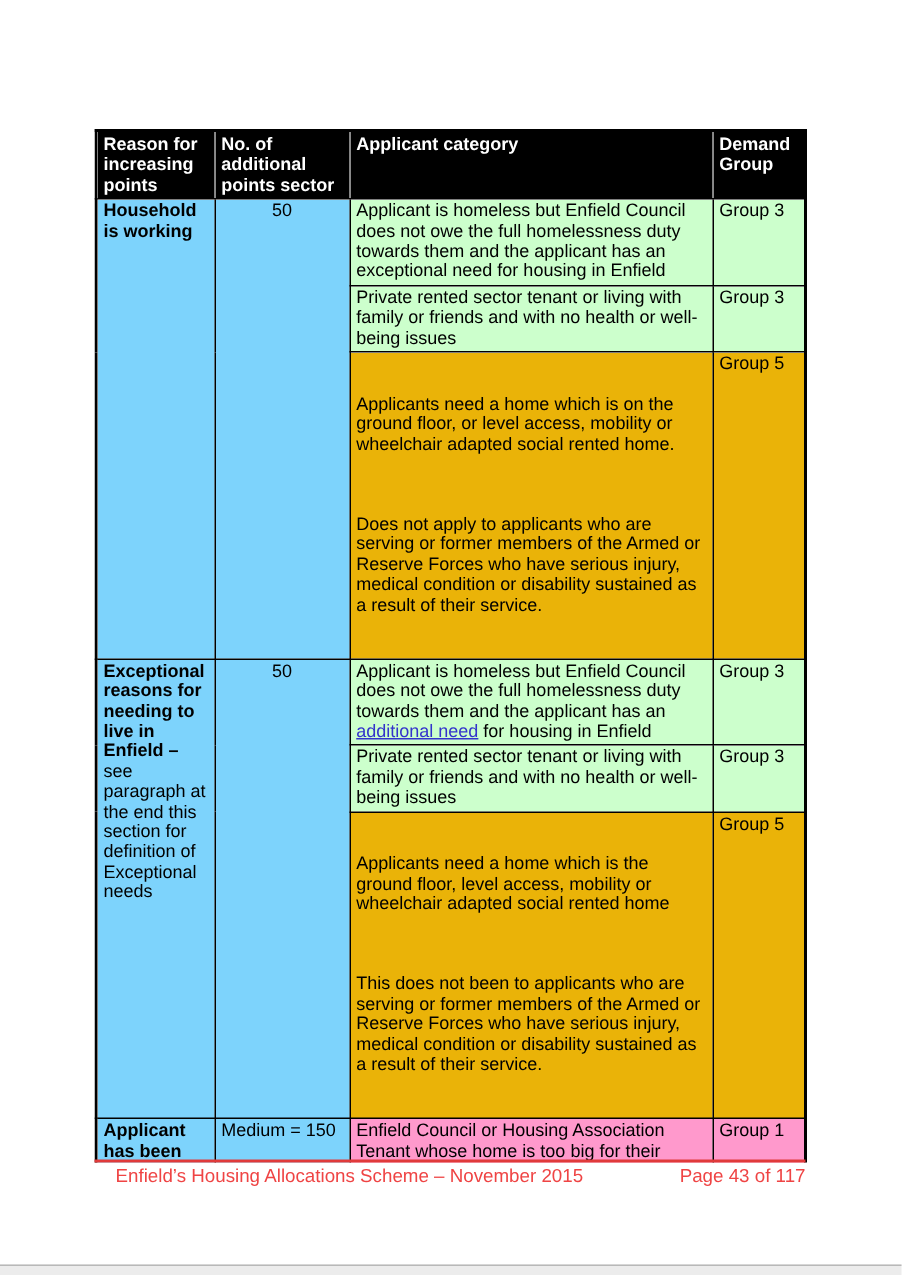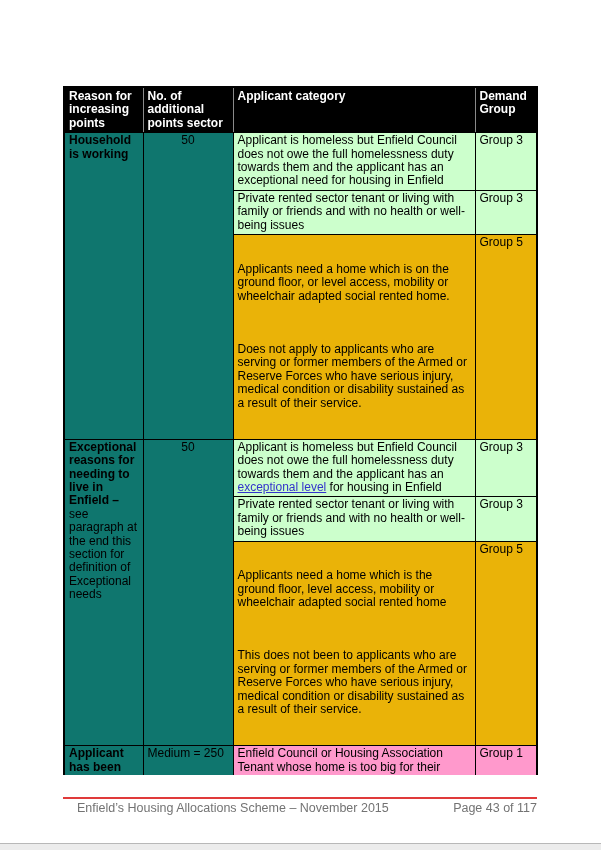--- a/index.html
+++ b/index.html
@@ -19,37 +19,37 @@
     border:1px solid #000;vertical-align:top;
     padding:1px 4px 2px 4px;
     font-size:12px;line-height:13.4px;
     overflow:hidden;
   }
   table.alloc thead th{
     background:#000;color:#fff;font-weight:bold;text-align:left;
     border-color:#8a8a8a;border-bottom-color:#000;border-top-color:#000;
     padding-top:2px;
   }
-  .gray{background:#0f766e;}
+  .gray{background:#7dd3fc;}
   .green{background:#CCFFCC;}
   .cyan{background:#eab308;}
   .pink{background:#FF99CC;}
   .reason{font-weight:bold;}
   .reason .normal{font-weight:normal;}
   .points{text-align:center;}
   .points-left{text-align:left;}
   .cat{white-space:pre-wrap;margin-top:10px;}
   .para2{margin-top:13px;}
   .pts-line2{margin-top:13px;}
   a.doclink{color:#3333CC;text-decoration:underline;cursor:pointer;}
   .footer{
     position:absolute;left:63px;top:773px;width:474px;
     border-top:2px solid #E03A3A;
     display:flex;justify-content:space-between;align-items:flex-start;
-    color:#737373;font-size:12.5px;line-height:15px;padding-top:2px;margin-top:24px;
+    color:#ef4444;font-size:12.5px;line-height:15px;padding-top:2px;
   }
   .footer .fl{padding-left:14px;}
   .bottom-edge{
     position:absolute;left:0;bottom:0;width:601px;height:6px;
     background:#ececec;border-top:1px solid #b8b8b8;
   }
 </style>
 </head>
 <body>
 
@@ -88,39 +88,39 @@
         </td>
         <td class="cyan">Group 5</td>
       </tr>
 
       <tr style="height:57px">
         <td class="reason gray" rowspan="3">
           <div>Exceptional reasons for needing to live in Enfield –</div>
           <div class="normal">see paragraph at the end this section for definition of Exceptional needs</div>
         </td>
         <td class="points gray" rowspan="3">50</td>
-        <td class="cat green"><span>Applicant is homeless but Enfield Council does not owe the full homelessness duty towards them and the applicant has an </span><a class="doclink">exceptional level</a><span> for housing in Enfield</span></td>
+        <td class="cat green"><span>Applicant is homeless but Enfield Council does not owe the full homelessness duty towards them and the applicant has an </span><a class="doclink">additional need</a><span> for housing in Enfield</span></td>
         <td class="green">Group 3</td>
       </tr>
       <tr style="height:42px">
         <td class="cat green">Private rented sector tenant or living with family or friends and with no health or well-being issues</td>
         <td class="green">Group 3</td>
       </tr>
       <tr style="height:116px">
         <td class="cat cyan">
           <div>Applicants need a home which is the ground floor, level access, mobility or wheelchair adapted social rented home</div>
           <div class="para2">This does not been to applicants who are serving or former members of the Armed or Reserve Forces who have serious injury, medical condition or disability sustained as a result of their service.</div>
         </td>
         <td class="cyan">Group 5</td>
       </tr>
 
       <tr style="height:43px">
         <td class="reason gray" rowspan="4">Applicant has been awarded a Medium or Low Health and Well-being Priority</td>
         <td class="points points-left gray" rowspan="4">
-          <div>Medium = 250</div>
+          <div>Medium = 150</div>
           <div class="pts-line2">Low = 50</div>
         </td>
         <td class="cat pink">Enfield Council or Housing Association Tenant whose home is too big for their needs</td>
         <td class="pink">Group 1</td>
       </tr>
 
     </tbody>
   </table>
 </div>
 

